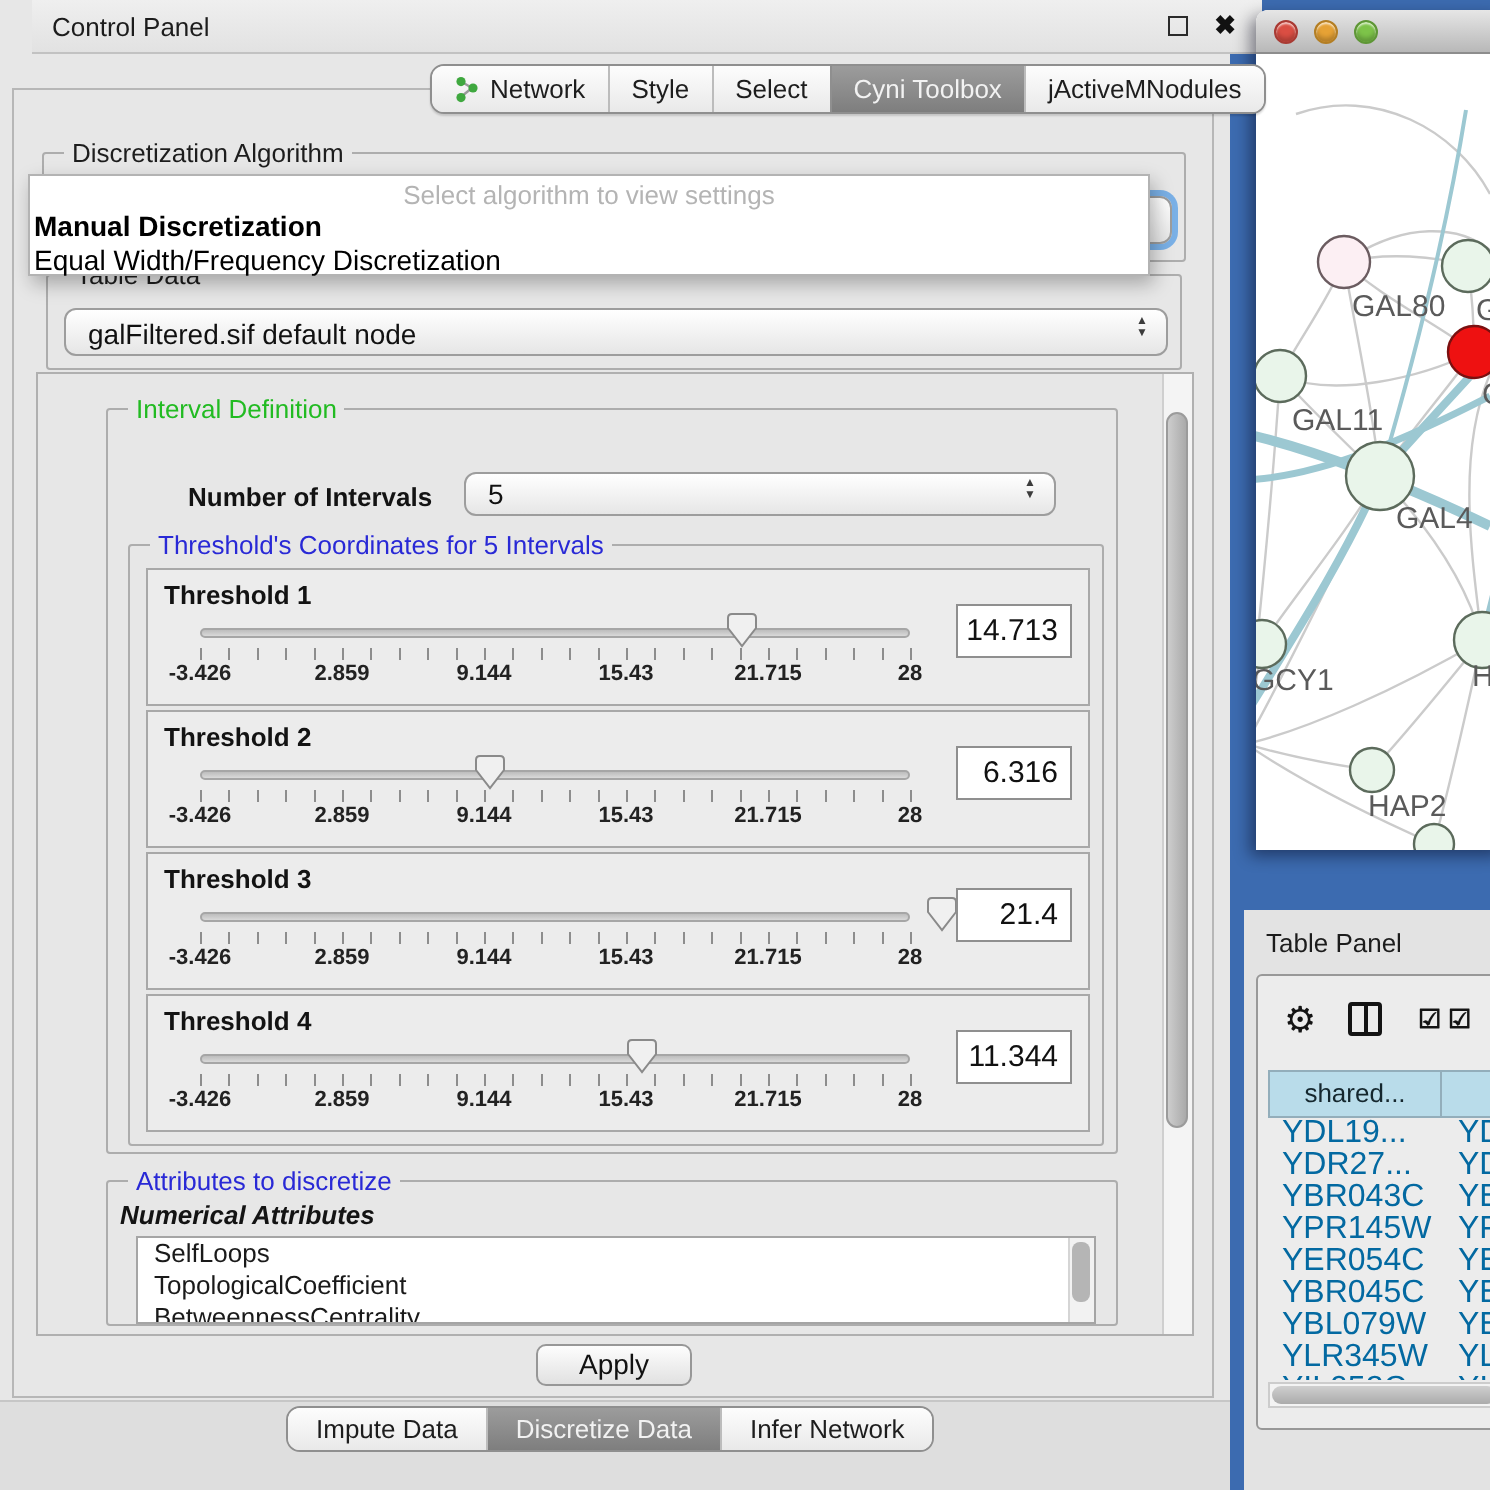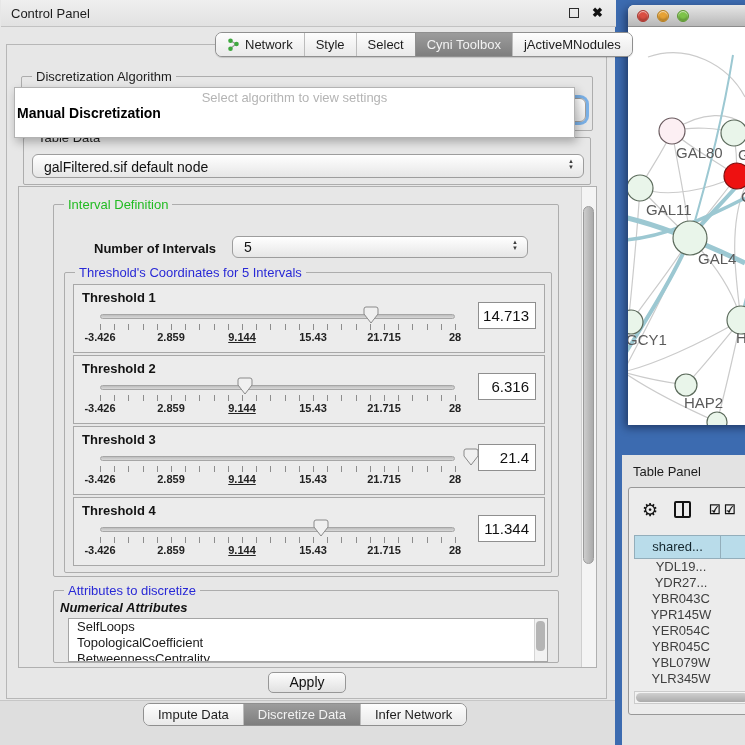--- a/index.html
+++ b/index.html
@@ -2,21 +2,21 @@
 <html style="--desktop-blue: #3c6bb0; --group-title-green: #22bb22; --group-title-blue: #2929d6; --node-red: #ee1111; --node-green: #e9f5ea; --node-pink: #fceff3; --edge-teal: #9cc8d2; --edge-gray: #cbcbcb; --table-header-blue: #b9dcea; --mac-red: #da4e43; --mac-yellow: #e6a235; --mac-green: #7dc349;"><head>
 <meta charset="utf-8">
 <style>
   * { margin:0; padding:0; box-sizing:border-box; }
   html,body { width:745px; height:745px; }
   body { font-family:"Liberation Sans", sans-serif; background:var(--desktop-blue,#3c6bb0); overflow:hidden; }
   .root { position:relative; width:745px; height:745px; overflow:hidden; }
 
   
   .control-panel { position:absolute; left:0; top:0; width:615px; height:745px; background:#e7e7e7; }
-  .cp-titlebar { position:absolute; left:1px; top:0; width:100%; height:27px; background:linear-gradient(#efefef,#e2e2e2); border-bottom:1px solid #c2c2c2; }
+  .cp-titlebar { position:absolute; left:16px; top:0; width:100%; height:27px; background:linear-gradient(#efefef,#e2e2e2); border-bottom:1px solid #c2c2c2; }
   .cp-title { position:absolute; left:10px; top:6px; font-size:13px; color:#1c1c1c; }
   .float-icon { position:absolute; right:37px; top:8px; width:10px; height:10px; border:1.6px solid #2b2b2b; background:transparent; }
   .close-icon { position:absolute; right:13px; top:5px; font-size:13px; font-weight:bold; color:#111; }
 
   
   .cp-tabs { position:absolute; left:215px; top:32px; height:25px; display:flex; z-index:5; border:1px solid #8f8f8f; border-radius:7px; overflow:hidden; background:#f6f6f6; box-shadow:0 1px 1px rgba(0,0,0,.15); }
   .cp-tab { display:flex; align-items:center; gap:5px; padding:0 11px; font-size:13px; color:#1d1d1d; background:linear-gradient(#fdfdfd,#e9e9e9); border-left:1px solid #bcbcbc; cursor:default; white-space:nowrap; }
   .cp-tab:first-child { border-left:none;justify-content:center; }
   .cp-tab.selected { background:linear-gradient(#9c9c9c,#7e7e7e); color:#f2f2f2; border-left-color:#8f8f8f; }
 
@@ -62,21 +62,21 @@
 
   .tbox { position:absolute; left:8px; width:472px; height:69px; border:1px solid #a8a8a8; background:#ececec; }
   .tbox .tlabel { position:absolute; left:8px; top:5px; font-size:13px; font-weight:bold; color:#131313; }
   .track { position:absolute; left:26px; top:29px; width:355px; height:5px; border-radius:3px; background:linear-gradient(#bdbdbd,#d9d9d9); border:1px solid #a6a6a6; }
   .thumb { position:absolute; top:21px; width:16px; height:18px; }
   .ticks { position:absolute; left:26px; top:39px; width:356px; height:6px;
            background:repeating-linear-gradient(to right,#8d8d8d 0 1px,transparent 1px 14.2px); }
   .scale { position:absolute; left:26px; top:46px; width:355px; height:13px; font-size:11px; font-weight:bold; color:#222; }
   .scale span { position:absolute; transform:translateX(-50%); white-space:nowrap; }
   .scale span:nth-child(1){left:0%;} .scale span:nth-child(2){left:20%;}
-  .scale span:nth-child(3){left:40%;text-decoration:underline;} .scale span:nth-child(4){left:60%;}
+  .scale span:nth-child(3){left:40%;} .scale span:nth-child(4){left:60%;}
   .scale span:nth-child(5){left:80%;} .scale span:nth-child(6){left:100%;}
   .vbox { position:absolute; right:8px; top:17px; width:58px; height:27px; background:#fff; border:1px solid #8f8f8f; font-size:15px; color:#111; text-align:right; line-height:25px; padding-right:6px; }
 
   
   .attr-group { left:34px; top:403px; width:506px; height:73px; }
   .attr-title { position:absolute; left:6px; top:9px; font-size:13px; font-weight:bold; color:#131313;font-style:italic; }
   .listbox { position:absolute; left:14px; top:27px; width:480px; height:44px; background:#fff; border:1px solid #a5a5a5; overflow:hidden; }
   .listbox .item { font-size:13px; color:#1a1a1a; padding-left:8px; line-height:16px; white-space:nowrap; }
   .list-vscroll { position:absolute; right:0; top:0; width:13px; height:100%; background:#f2f2f2; border-left:1px solid #d5d5d5; }
   .list-vthumb { position:absolute; right:2px; top:2px; width:9px; height:30px; border-radius:4px; background:#b5b5b5; }
@@ -106,21 +106,21 @@
   .split-ic:after { content:""; position:absolute; left:5.5px; top:0; width:2px; height:13px; background:#141414; }
   .chk-ic { position:absolute; top:14px; font-size:13px; color:#141414; font-weight:bold; }
   .chk1 { left:80px; } .chk2 { left:95px; }
 
   .tt-header { position:absolute; left:5px; top:47px; display:flex; height:24px; }
   .tt-hcell { background:var(--table-header-blue,#b9dcea); border:1px solid #93aebb; font-size:13px; color:#15272e; text-align:center; line-height:22px; white-space:nowrap; overflow:hidden; }
   .tt-hcell.c1 { width:87px; }
   .tt-hcell.c2 { width:80px; border-left:none; text-align:right; padding-right:4px; }
   .tt-rows { position:absolute; left:5px; top:71px; width:170px; height:131px; overflow:hidden; }
   .tt-row { display:flex; height:16px; }
-  .tt-cell { font-size:13px; color:#404040; line-height:16px; white-space:nowrap; overflow:hidden;text-align:center; }
+  .tt-cell { font-size:16px; color:#0369a1; line-height:16px; white-space:nowrap; overflow:hidden; }
   .tt-cell.c1 { width:87px; padding-left:7px; }
   .tt-cell.c2 { width:80px; padding-left:8px; }
   .hscroll-track { position:absolute; left:5px; top:203px; width:122px; height:13px; background:#f3f3f3; border:1px solid #cccccc; }
   .hscroll-thumb { position:absolute; left:1px; top:1px; width:112px; height:9px; border-radius:5px; background:linear-gradient(#cfcfcf,#ababab); }
 
   svg text { font-family:"Liberation Sans",sans-serif; font-size:15px; fill:#5a5a5a; }
   .edge  { fill:none; stroke:var(--edge-gray,#cbcbcb); stroke-width:1.2; }
   .tedge { fill:none; stroke:var(--edge-teal,#9cc8d2); }
   .n-green { fill:var(--node-green,#e9f5ea); stroke:#5c6b5c; stroke-width:1.2; }
   .n-pink  { fill:var(--node-pink,#fceff3); stroke:#6b5c60; stroke-width:1.2; }
@@ -259,20 +259,21 @@
           <div class="vscroll-thumb"></div>
         </div>
       </div>
 
       <button class="apply-btn">Apply</button>
     </div>
 
     <div class="popup">
       <div class="hint">Select algorithm to view settings</div>
       <div class="opt1">Manual Discretization</div>
+      <div class="opt2">Equal Width/Frequency Discretization</div>
     </div>
 
     <div class="cp-tabs">
       <div class="cp-tab">
         <svg width="13" height="14" viewBox="0 0 13 14">
             <path d="M4 3 L9 6 M4 10 L9 6" stroke="#9a9a9a" stroke-width="1.2" fill="none"></path>
             <circle cx="3.5" cy="2.8" r="2.3" fill="#3fa83f"></circle>
             <circle cx="9.5" cy="6" r="2.3" fill="#3fa83f"></circle>
             <circle cx="3.5" cy="10.8" r="2.3" fill="#3fa83f"></circle>
           </svg>

